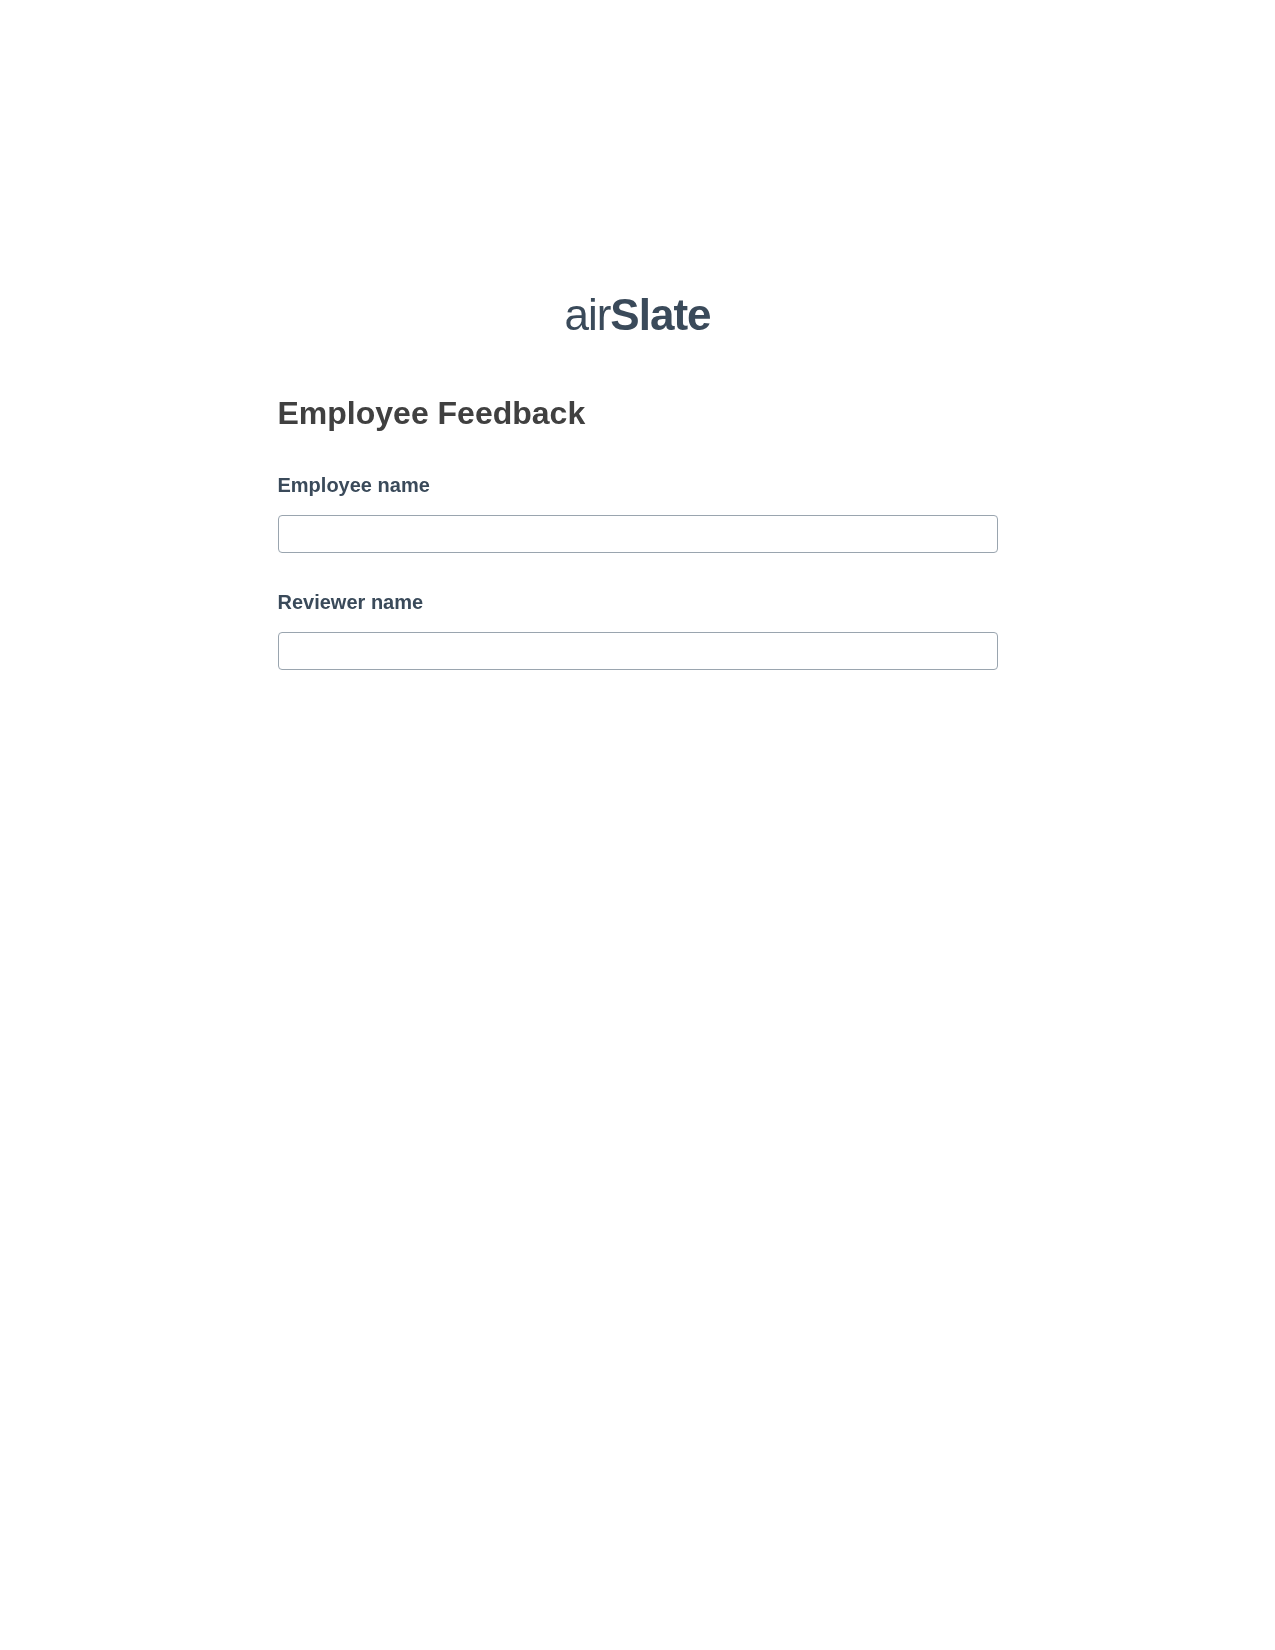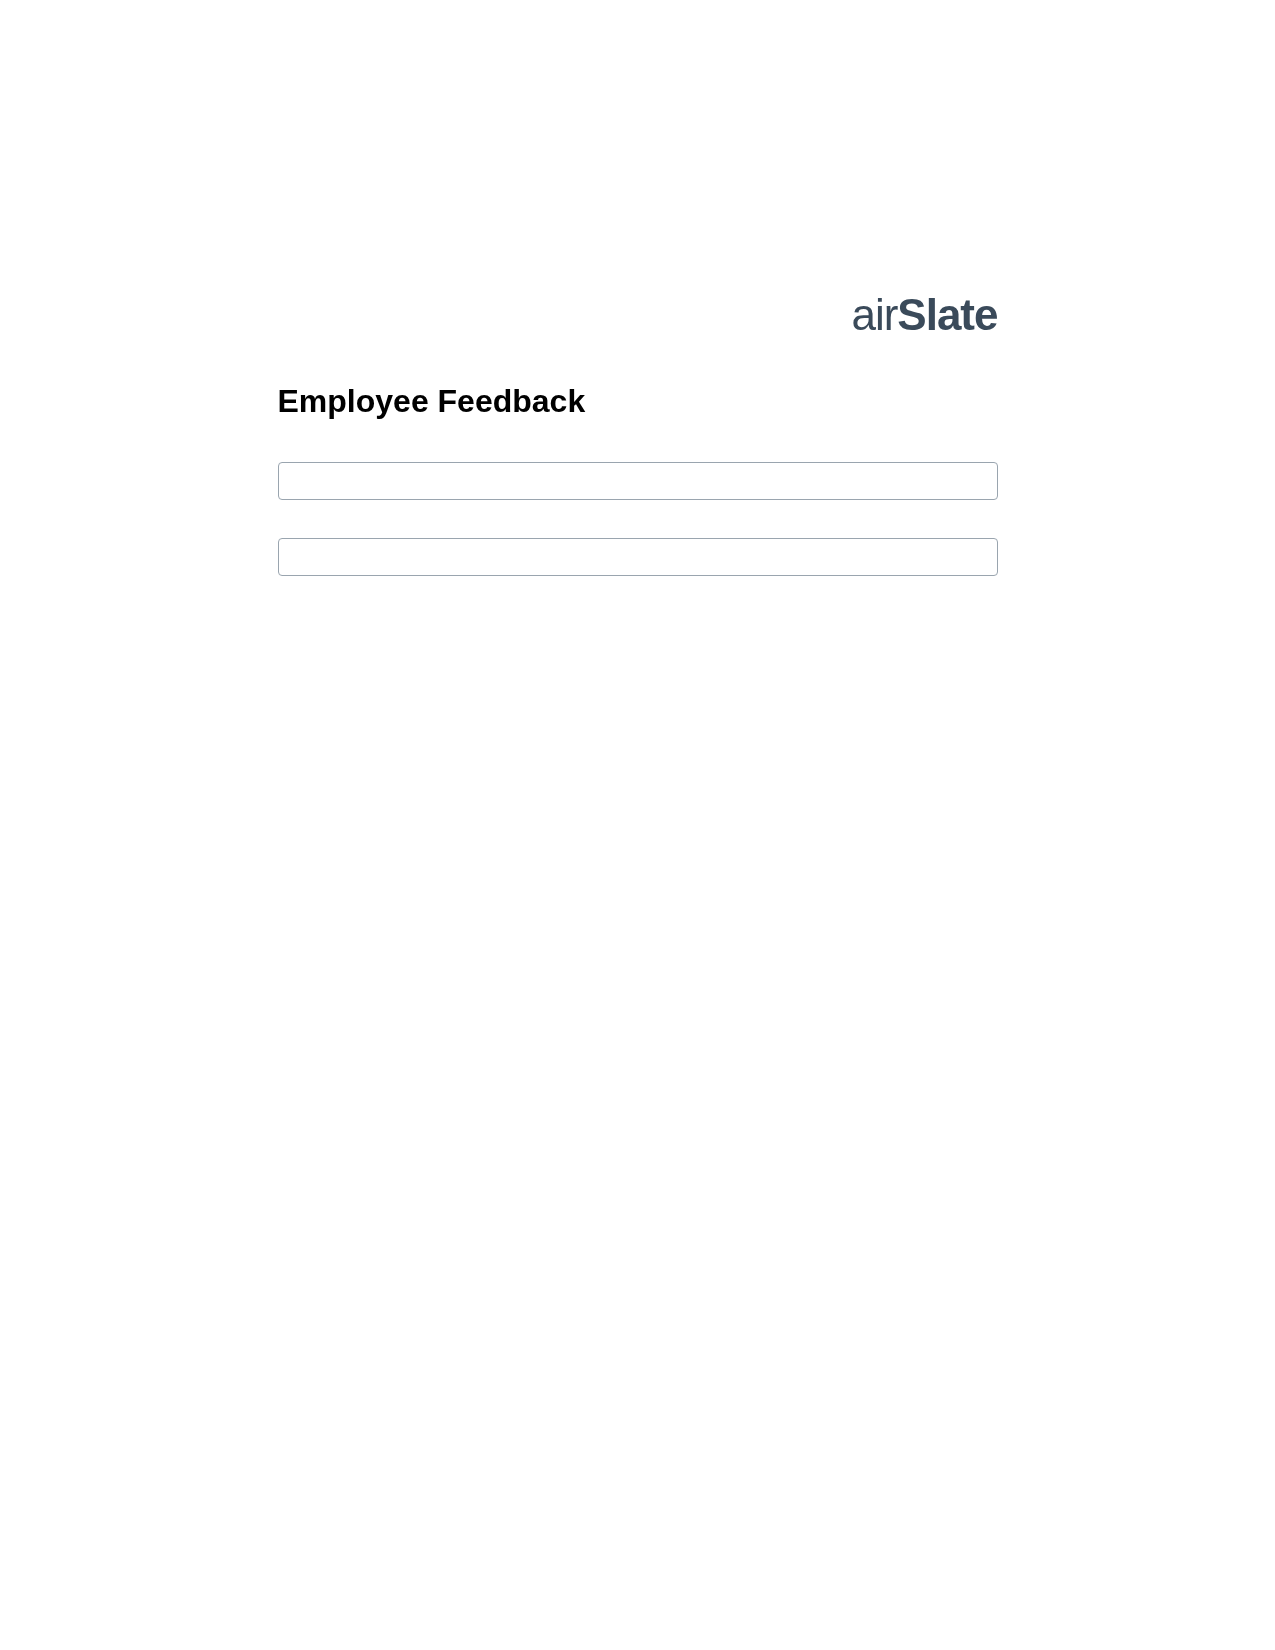--- a/index.html
+++ b/index.html
@@ -14,39 +14,39 @@
       font-family: Arial, Helvetica, sans-serif;
       color: #3a4a5a;
       position: relative;
     }
     .container {
       width: 720px;
       margin: 0 auto;
       padding-top: 290px;
     }
     .logo {
-      text-align: right;
-      margin-bottom: 43px;
+      text-align: center;
+      margin-bottom: 55px;
     }
     .logo-text {
       font-size: 44px;
       font-weight: 700;
       color: #3a4a5a;
       letter-spacing: -1px;
     }
     .logo-air {
       font-weight: 400;
     }
     .logo-slate {
       font-weight: 700;
     }
     .form-title {
       font-size: 32px;
       font-weight: 700;
-      color: #000000;
+      color: #404040;
       margin-bottom: 42px;
     }
     .form-group {
       margin-bottom: 38px;
     }
     .form-label {
       display: block;
       font-size: 20px;
       font-weight: 700;
       color: #3a4a5a;
@@ -66,21 +66,23 @@
 <body>
 
 <div class="container">
   <div class="logo">
     <span class="logo-text"><span class="logo-air">air</span><span class="logo-slate">Slate</span></span>
   </div>
 
   <h1 class="form-title">Employee Feedback</h1>
 
   <div class="form-group">
+    <label class="form-label">Employee name</label>
     <input type="text" class="form-input" value="" style="">
   </div>
 
 
 
   <div class="form-group">
+    <label class="form-label">Reviewer name</label>
     <input type="text" class="form-input" value="" style="">
   </div>
 </div>
 
 </body></html>

